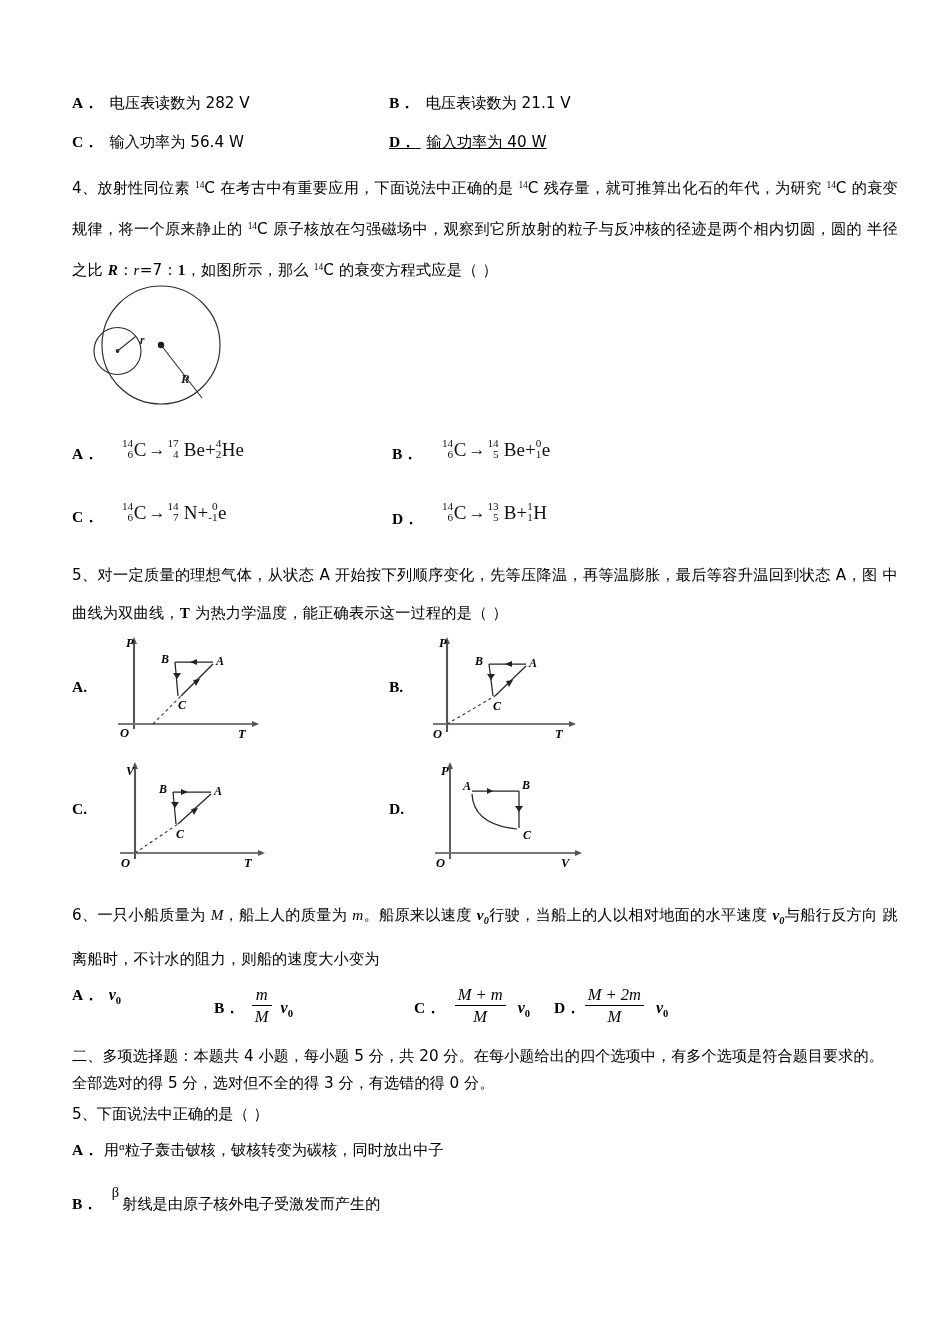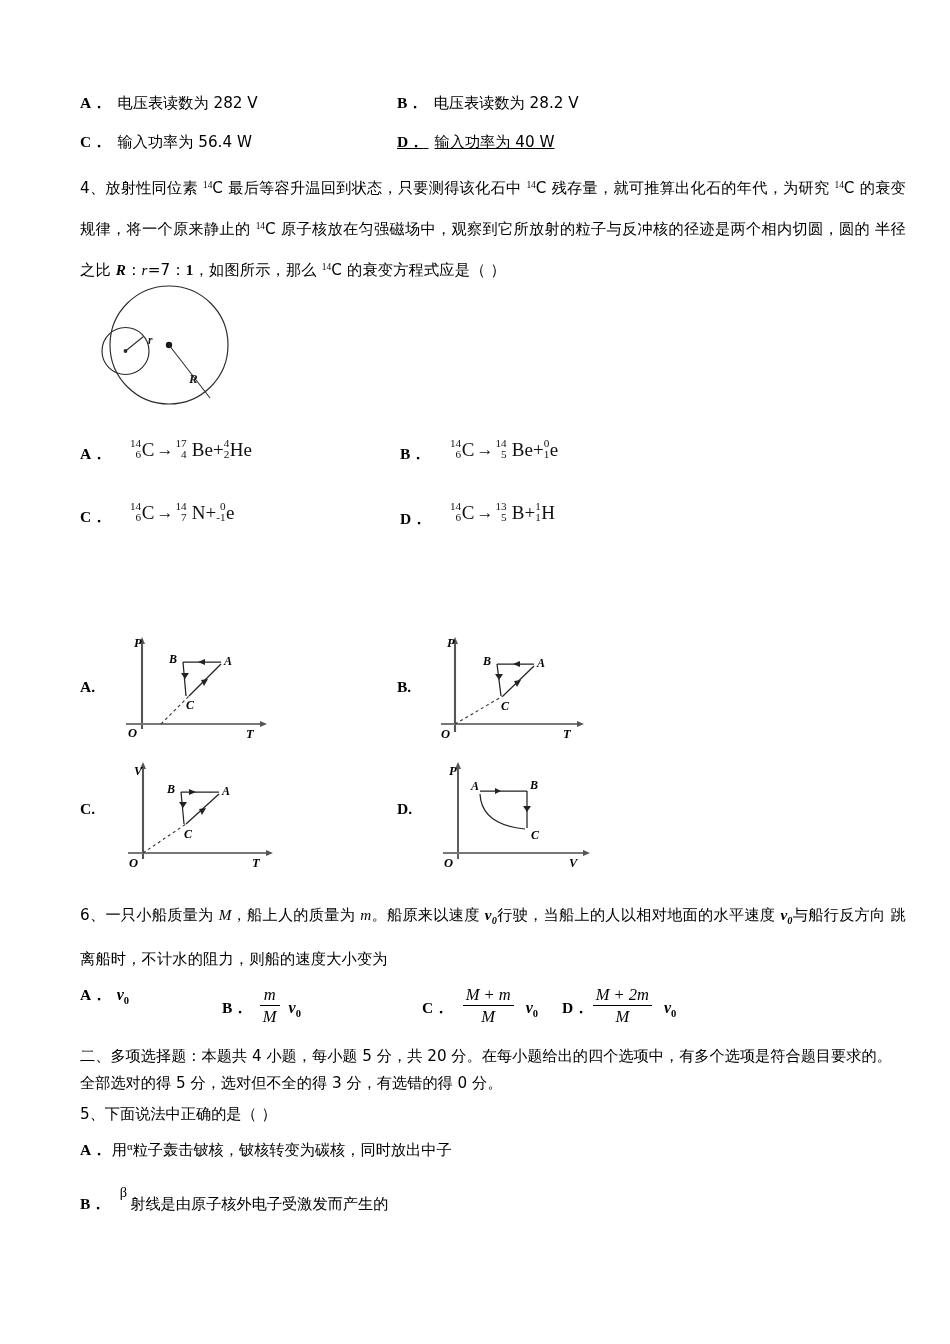--- a/index.html
+++ b/index.html
@@ -11,21 +11,21 @@
   body {
     width: 950px;
     height: 1344px;
     position: relative;
     font-family: "Liberation Serif", "DejaVu Serif", serif;
     color: #000000;
     overflow: hidden;
   }
   .page {
     position: absolute;
-    left: 16px; top: 0;
+    left: 8px; top: 0;
     width: 896px;
     height: 1344px;
     padding: 18px;
   }
 
   
   .cn {
     font-family: "DejaVu Sans", "Liberation Sans", sans-serif;
     font-size: 15.2px;
     line-height: 1.0;
@@ -118,34 +118,34 @@
 <body>
 
 <div class="page">
 
   <div class="abs cn" style="left:64px; top:95px;">
     <span class="opt-label">A．</span>
     <span style="padding-left:6px;">电压表读数为 282 V</span>
   </div>
   <div class="abs cn" style="left:381px; top:95px;">
     <span class="opt-label">B．</span>
-    <span style="padding-left:6px;">电压表读数为 28.2 V</span>
+    <span style="padding-left:6px;">电压表读数为 21.1 V</span>
   </div>
   <div class="abs cn" style="left:64px; top:134px;">
     <span class="opt-label">C．</span>
     <span style="padding-left:6px;text-align:right;">输入功率为 56.4 W</span>
   </div>
   <div class="abs cn" style="left:381px; top:134px;text-decoration:underline;">
     <span class="opt-label">D．</span>
     <span style="padding-left:6px;">输入功率为 40 W</span>
   </div>
 
   <div class="qpara" style="left:64px; top:166px; width:826px;">
     <span>
-      <span>4、放射性同位素 </span><sup class="iso">14</sup><span>C 最后等容升温回到状态，只要测得该化石中 </span><sup class="iso">14</sup><span>C 残存量，就可推算出化石的年代，为研究 </span><sup class="iso">14</sup><span>C 的衰变</span>
+      <span>4、放射性同位素 </span><sup class="iso">14</sup><span>C 在考古中有重要应用，下面说法中正确的是 </span><sup class="iso">14</sup><span>C 残存量，就可推算出化石的年代，为研究 </span><sup class="iso">14</sup><span>C 的衰变</span>
     </span>
     <span>
       <span>规律，将一个原来静止的 </span><sup class="iso">14</sup><span>C 原子核放在匀强磁场中，观察到它所放射的粒子与反冲核的径迹是两个相内切圆，圆的</span>
     </span>
     <span>
       <span>半径之比 </span><b class="ital">R</b><span>：</span><i>r</i><span>=7：</span><b>1</b><span>，如图所示，那么 </span><sup class="iso">14</sup><span>C 的衰变方程式应是（        ）</span>
     </span>
   </div>
 
   <div class="circ-fig" style="left:42px; top:278px;">
@@ -189,20 +189,24 @@
     <span class="pre"><span>14</span><span>6</span></span><span class="el">C</span><span class="arrow">→</span><span class="pre"><span>14</span><span>7</span></span><span class="el">&nbsp;</span><span class="el">N</span><span class="el">+</span><span class="pre"><span>0</span><span>-1</span></span><span class="el">e</span>
   </div>
 
   <div class="abs" style="left:384px; top:508px;">
     <span class="opt-label" style="vertical-align:-2px;">D．</span>
   </div>
   <div class="abs nuc" style="left:434px; top:500px;">
     <span class="pre"><span>14</span><span>6</span></span><span class="el">C</span><span class="arrow">→</span><span class="pre"><span>13</span><span>5</span></span><span class="el">&nbsp;</span><span class="el">B</span><span class="el">+</span><span class="pre"><span>1</span><span>1</span></span><span class="el">H</span>
   </div>
 
+  <div class="qpara" style="left:64px; top:556px; width:826px;">
+    <span>5、对一定质量的理想气体，从状态 A 开始按下列顺序变化，先等压降温，再等温膨胀，最后等容升温回到状态 A，图</span>
+    <span><span>中曲线为双曲线，</span><b>T</b><span> 为热力学温度，能正确表示这一过程的是（ ）</span></span>
+  </div>
 
   <div class="abs opt-label" style="left:64px; top:678px;">A.</div>
   <div class="graphbox" style="left:100px; top:634px;">
     <svg width="218" height="112" viewBox="0 0 218 112">
 
       <line x1="26" y1="8" x2="26" y2="95" stroke="#555" stroke-width="2.1"></line>
       <polygon points="26,3 23,10 29,10" fill="#555"></polygon>
       <line x1="10" y1="90" x2="146" y2="90" stroke="#777" stroke-width="2.1"></line>
       <polygon points="151,90 144,87 144,93" fill="#555"></polygon>
 

